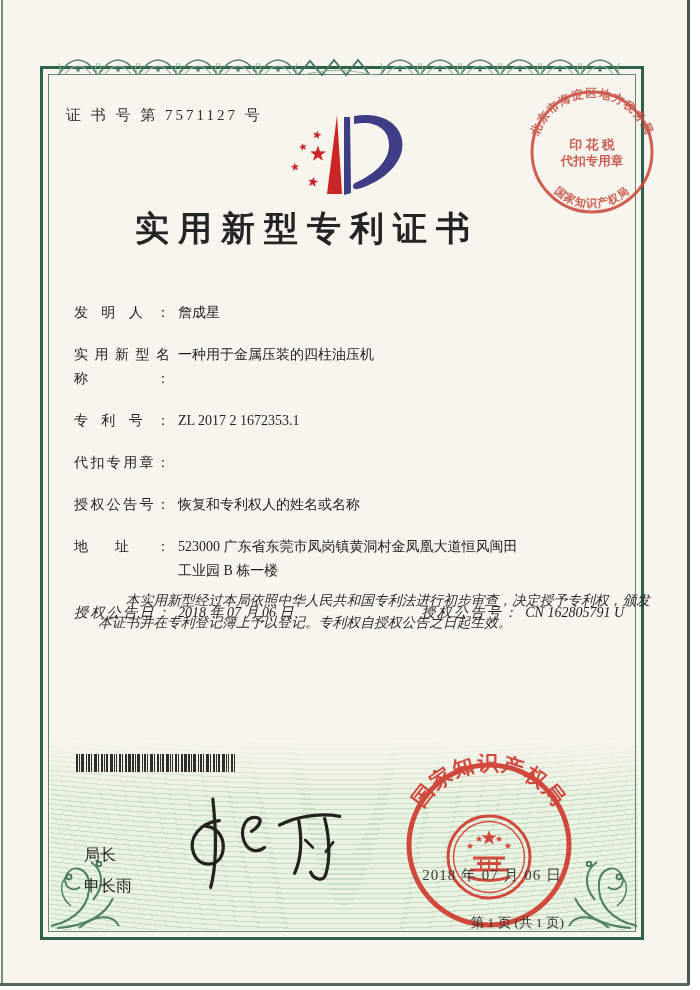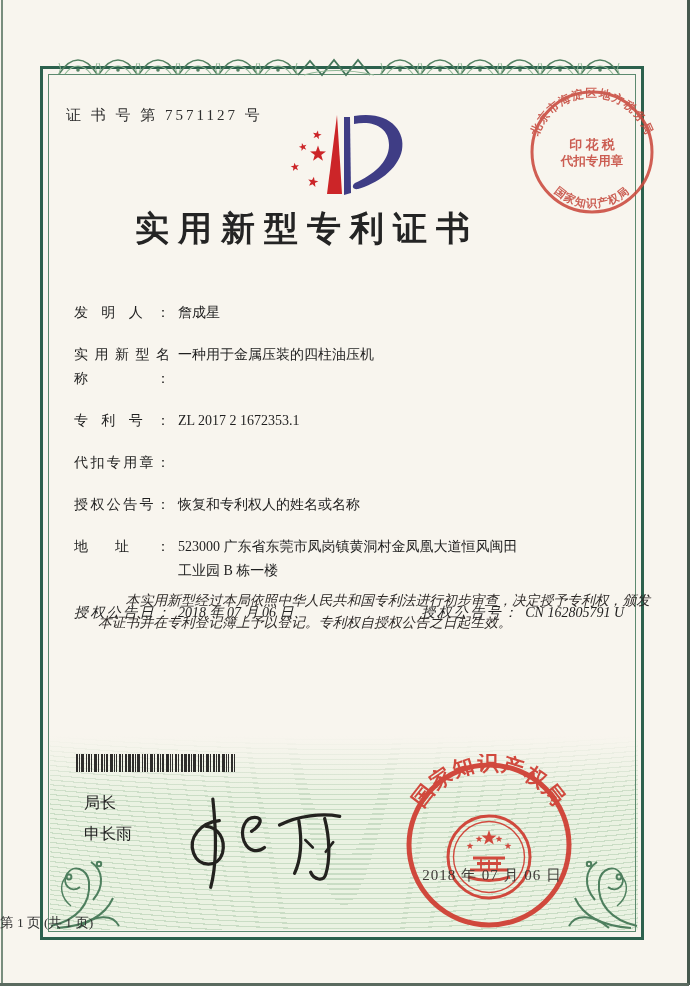--- a/index.html
+++ b/index.html
@@ -57,32 +57,32 @@
 
   .paragraphs{
     position:absolute;left:74px;top:590px;width:552px;
     font-size:13.8px;line-height:22.4px;color:#2e2a28;
     text-align:justify;font-style:italic;margin-left:24px;
   }
   .paragraphs p{margin:0;text-indent:2em;}
 
   .barcode{position:absolute;left:76px;top:754px;width:160px;height:18px;}
 
-  .signer{position:absolute;left:84px;top:787px;font-size:16px;line-height:31px;color:#222;}
+  .signer{position:absolute;left:84px;top:839px;font-size:16px;line-height:31px;color:#222;}
   .signature{position:absolute;left:172px;top:786px;width:215px;height:108px;}
 
   .seal{position:absolute;left:398px;top:754px;width:182px;height:182px;}
   .seal-date{
     position:absolute;left:412px;top:866px;width:160px;
     font-size:15px;letter-spacing:1px;color:#3d3a36;text-align:center;z-index:6;
   }
   .tax-stamp{position:absolute;left:526px;top:86px;width:132px;height:132px;z-index:5;}
 
   .footer{
-    position:absolute;left:0;top:914px;width:564px;text-align:left;
+    position:absolute;left:0;top:914px;width:564px;text-align:right;
     font-size:13.5px;color:#333;
   }
   svg{display:block;}
 </style>
 </head>
 <body>
 
 <div class="paper"></div>
 <div class="binding-line"></div>
 <div class="paper-edge-right"></div>

